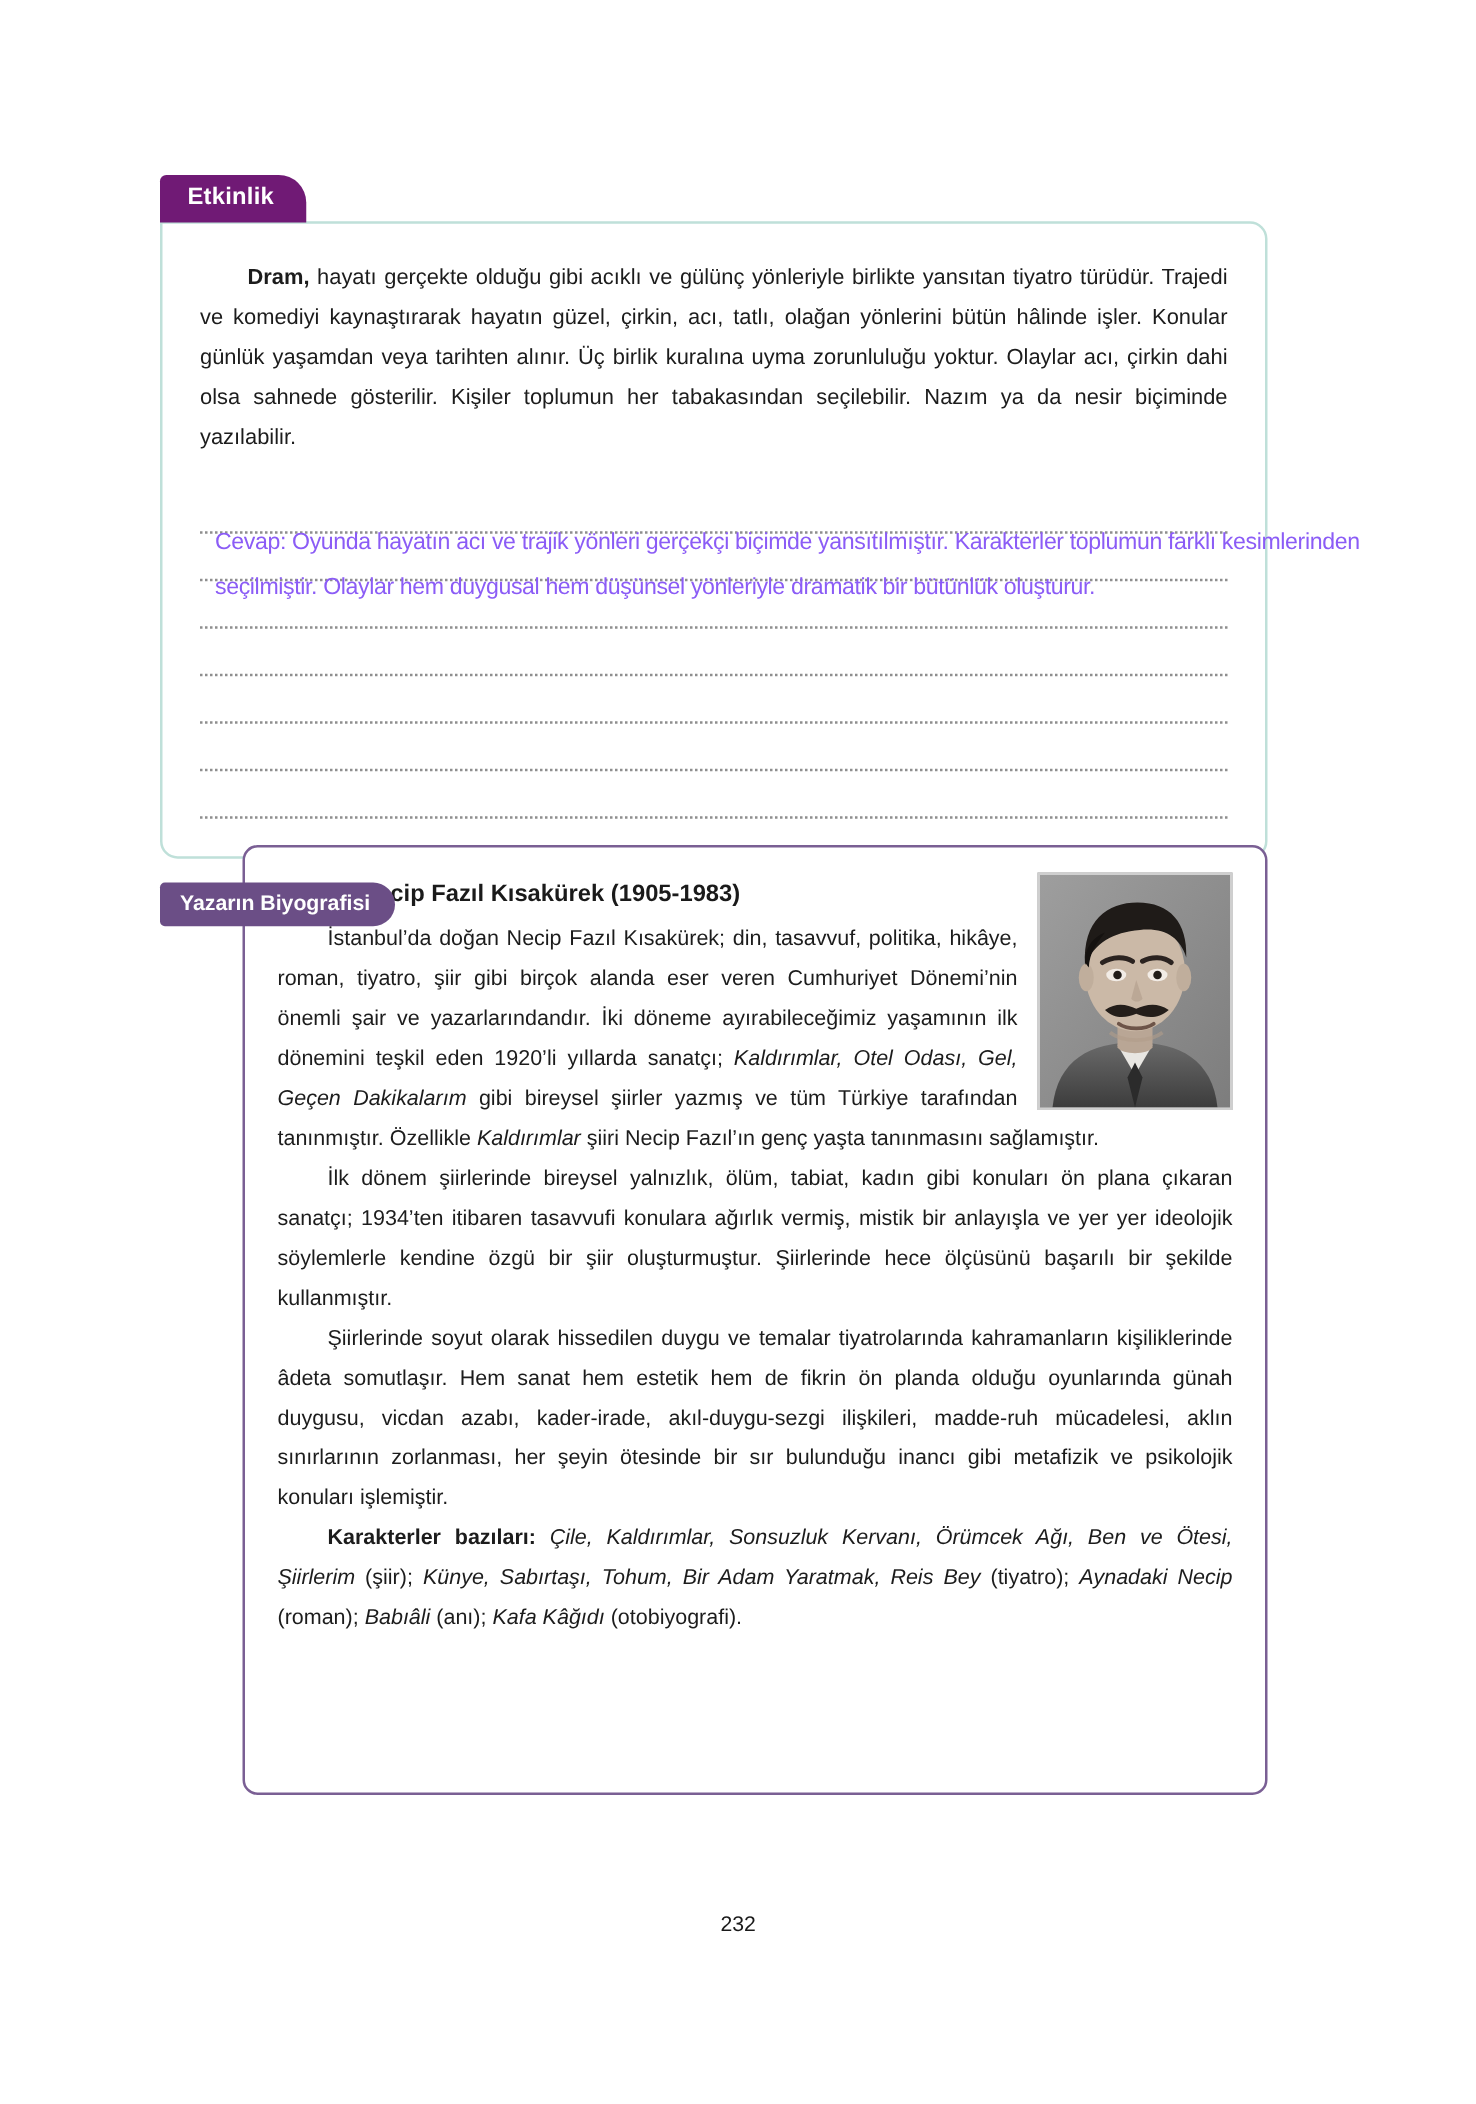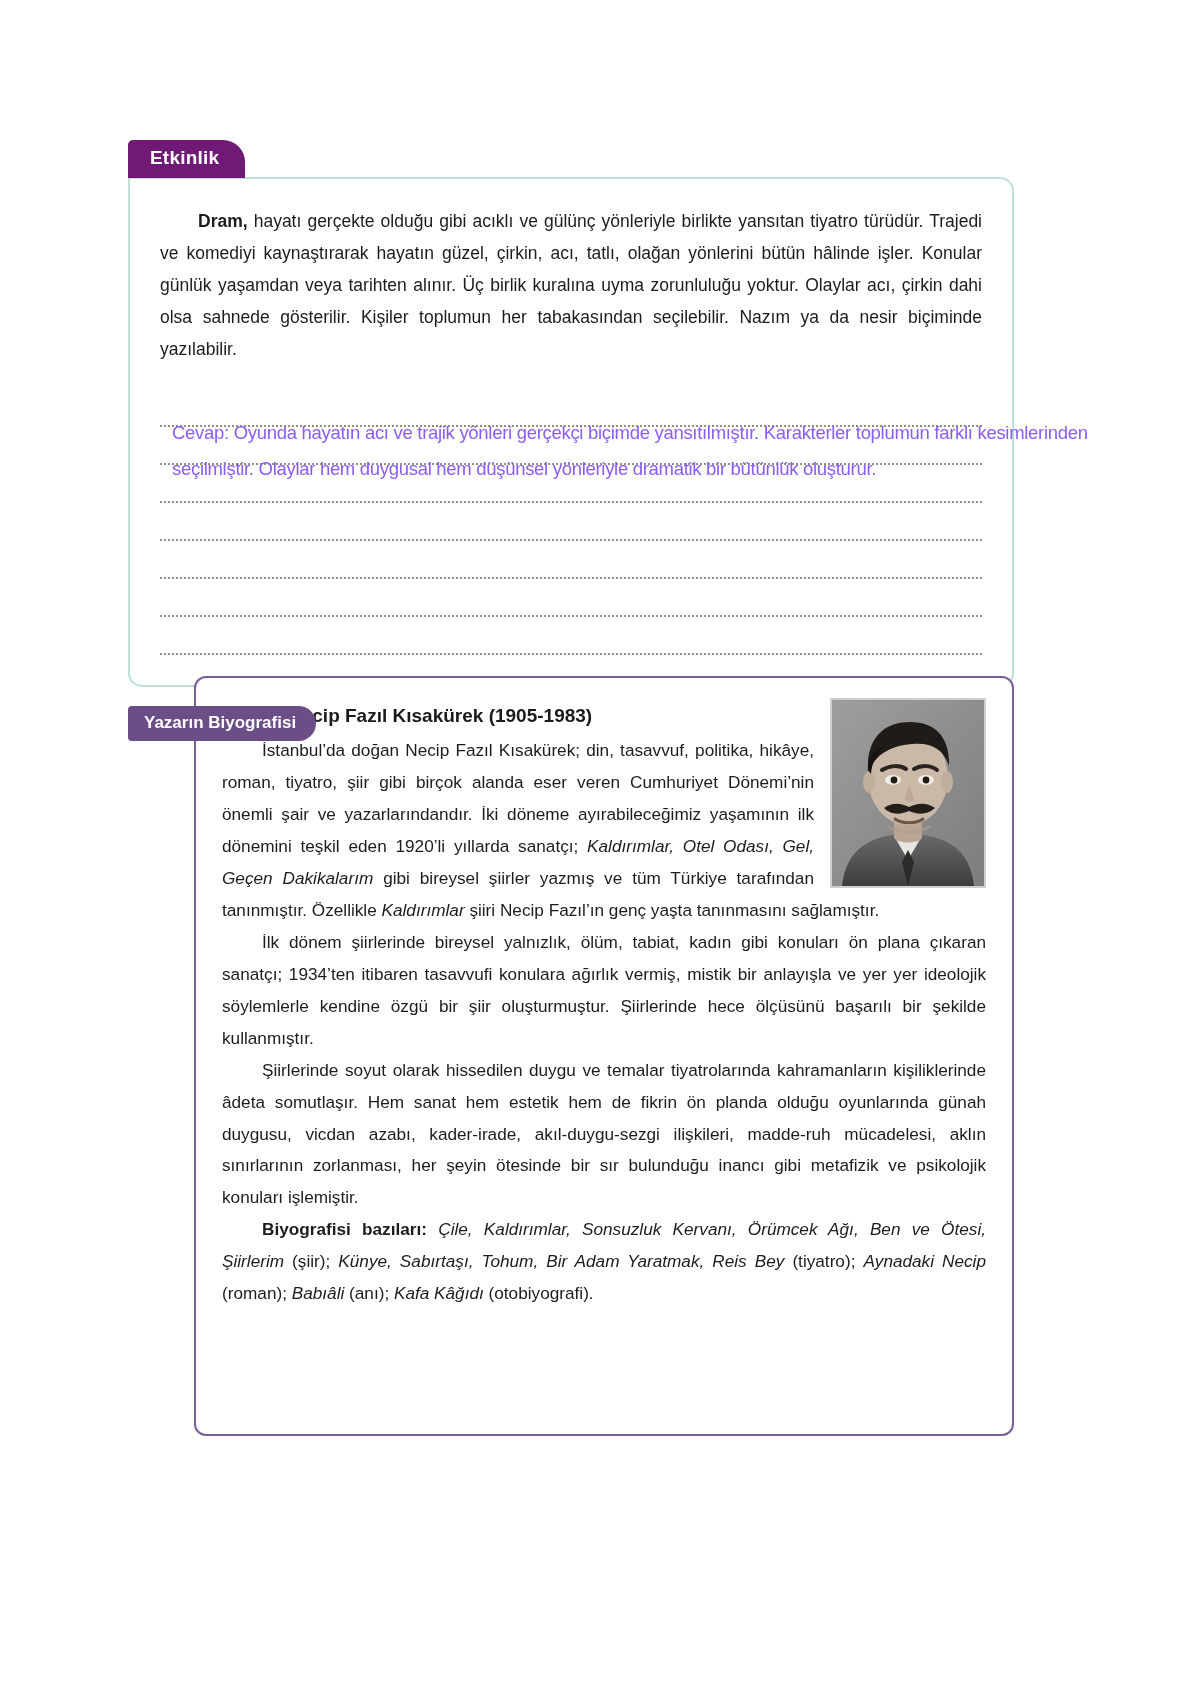--- a/index.html
+++ b/index.html
@@ -245,18 +245,19 @@
 
           <path d="M56 126 C66 134 88 134 98 126" stroke="#b09c8b" stroke-width="3" fill="none" opacity="0.6"></path>
         </svg>
       </div>
 
       <div class="bio-title">Necip Fazıl Kısakürek (1905-1983)</div>
 
       <p class="indent"><span>İstanbul’da doğan Necip Fazıl Kısakürek; din, tasavvuf, politika, hikâye, roman, tiyatro, şiir gibi birçok alanda eser veren Cumhuriyet Dönemi’nin önemli şair ve yazarlarındandır. İki döneme ayırabileceğimiz yaşamının ilk dönemini teşkil eden 1920’li yıllarda sanatçı; </span><i>Kaldırımlar, Otel Odası, Gel, Geçen Dakikalarım</i><span> gibi bireysel şiirler yazmış ve tüm Türkiye tarafından tanınmıştır. Özellikle </span><i>Kaldırımlar</i><span> şiiri Necip Fazıl’ın genç yaşta tanınmasını sağlamıştır.</span></p>
       <p class="indent"><span>İlk dönem şiirlerinde bireysel yalnızlık, ölüm, tabiat, kadın gibi konuları ön plana çıkaran sanatçı; 1934’ten itibaren tasavvufi konulara ağırlık vermiş, mistik bir anlayışla ve yer yer ideolojik söylemlerle kendine özgü bir şiir oluşturmuştur. Şiirlerinde hece ölçüsünü başarılı bir şekilde kullanmıştır.</span></p>
       <p class="indent"><span>Şiirlerinde soyut olarak hissedilen duygu ve temalar tiyatrolarında kahramanların kişiliklerinde âdeta somutlaşır. Hem sanat hem estetik hem de fikrin ön planda olduğu oyunlarında günah duygusu, vicdan azabı, kader-irade, akıl-duygu-sezgi ilişkileri, madde-ruh mücadelesi, aklın sınırlarının zorlanması, her şeyin ötesinde bir sır bulunduğu inancı gibi metafizik ve psikolojik konuları işlemiştir.</span></p>
-      <p class="indent"><b>Biyografisi bazıları:</b><span> </span><i>Çile, Kaldırımlar, Sonsuzluk Kervanı, Örümcek Ağı, Ben ve Ötesi, Şiirlerim</i><span> (şiir); </span><i>Künye, Sabırtaşı, Tohum, Bir Adam Yaratmak, Reis Bey</i><span> (tiyatro); </span><i>Aynadaki Necip</i><span> (roman); </span><i>Babıâli</i><span> (anı); </span><i>Kafa Kâğıdı</i><span> (otobiyografi).</span></p>
+      <p class="indent"><b>Karakterler bazıları:</b><span> </span><i>Çile, Kaldırımlar, Sonsuzluk Kervanı, Örümcek Ağı, Ben ve Ötesi, Şiirlerim</i><span> (şiir); </span><i>Künye, Sabırtaşı, Tohum, Bir Adam Yaratmak, Reis Bey</i><span> (tiyatro); </span><i>Aynadaki Necip</i><span> (roman); </span><i>Babıâli</i><span> (anı); </span><i>Kafa Kâğıdı</i><span> (otobiyografi).</span></p>
     </div>
   </div>
 
+  <div class="page-number">232</div>
 
 </div>
 
 </body></html>

